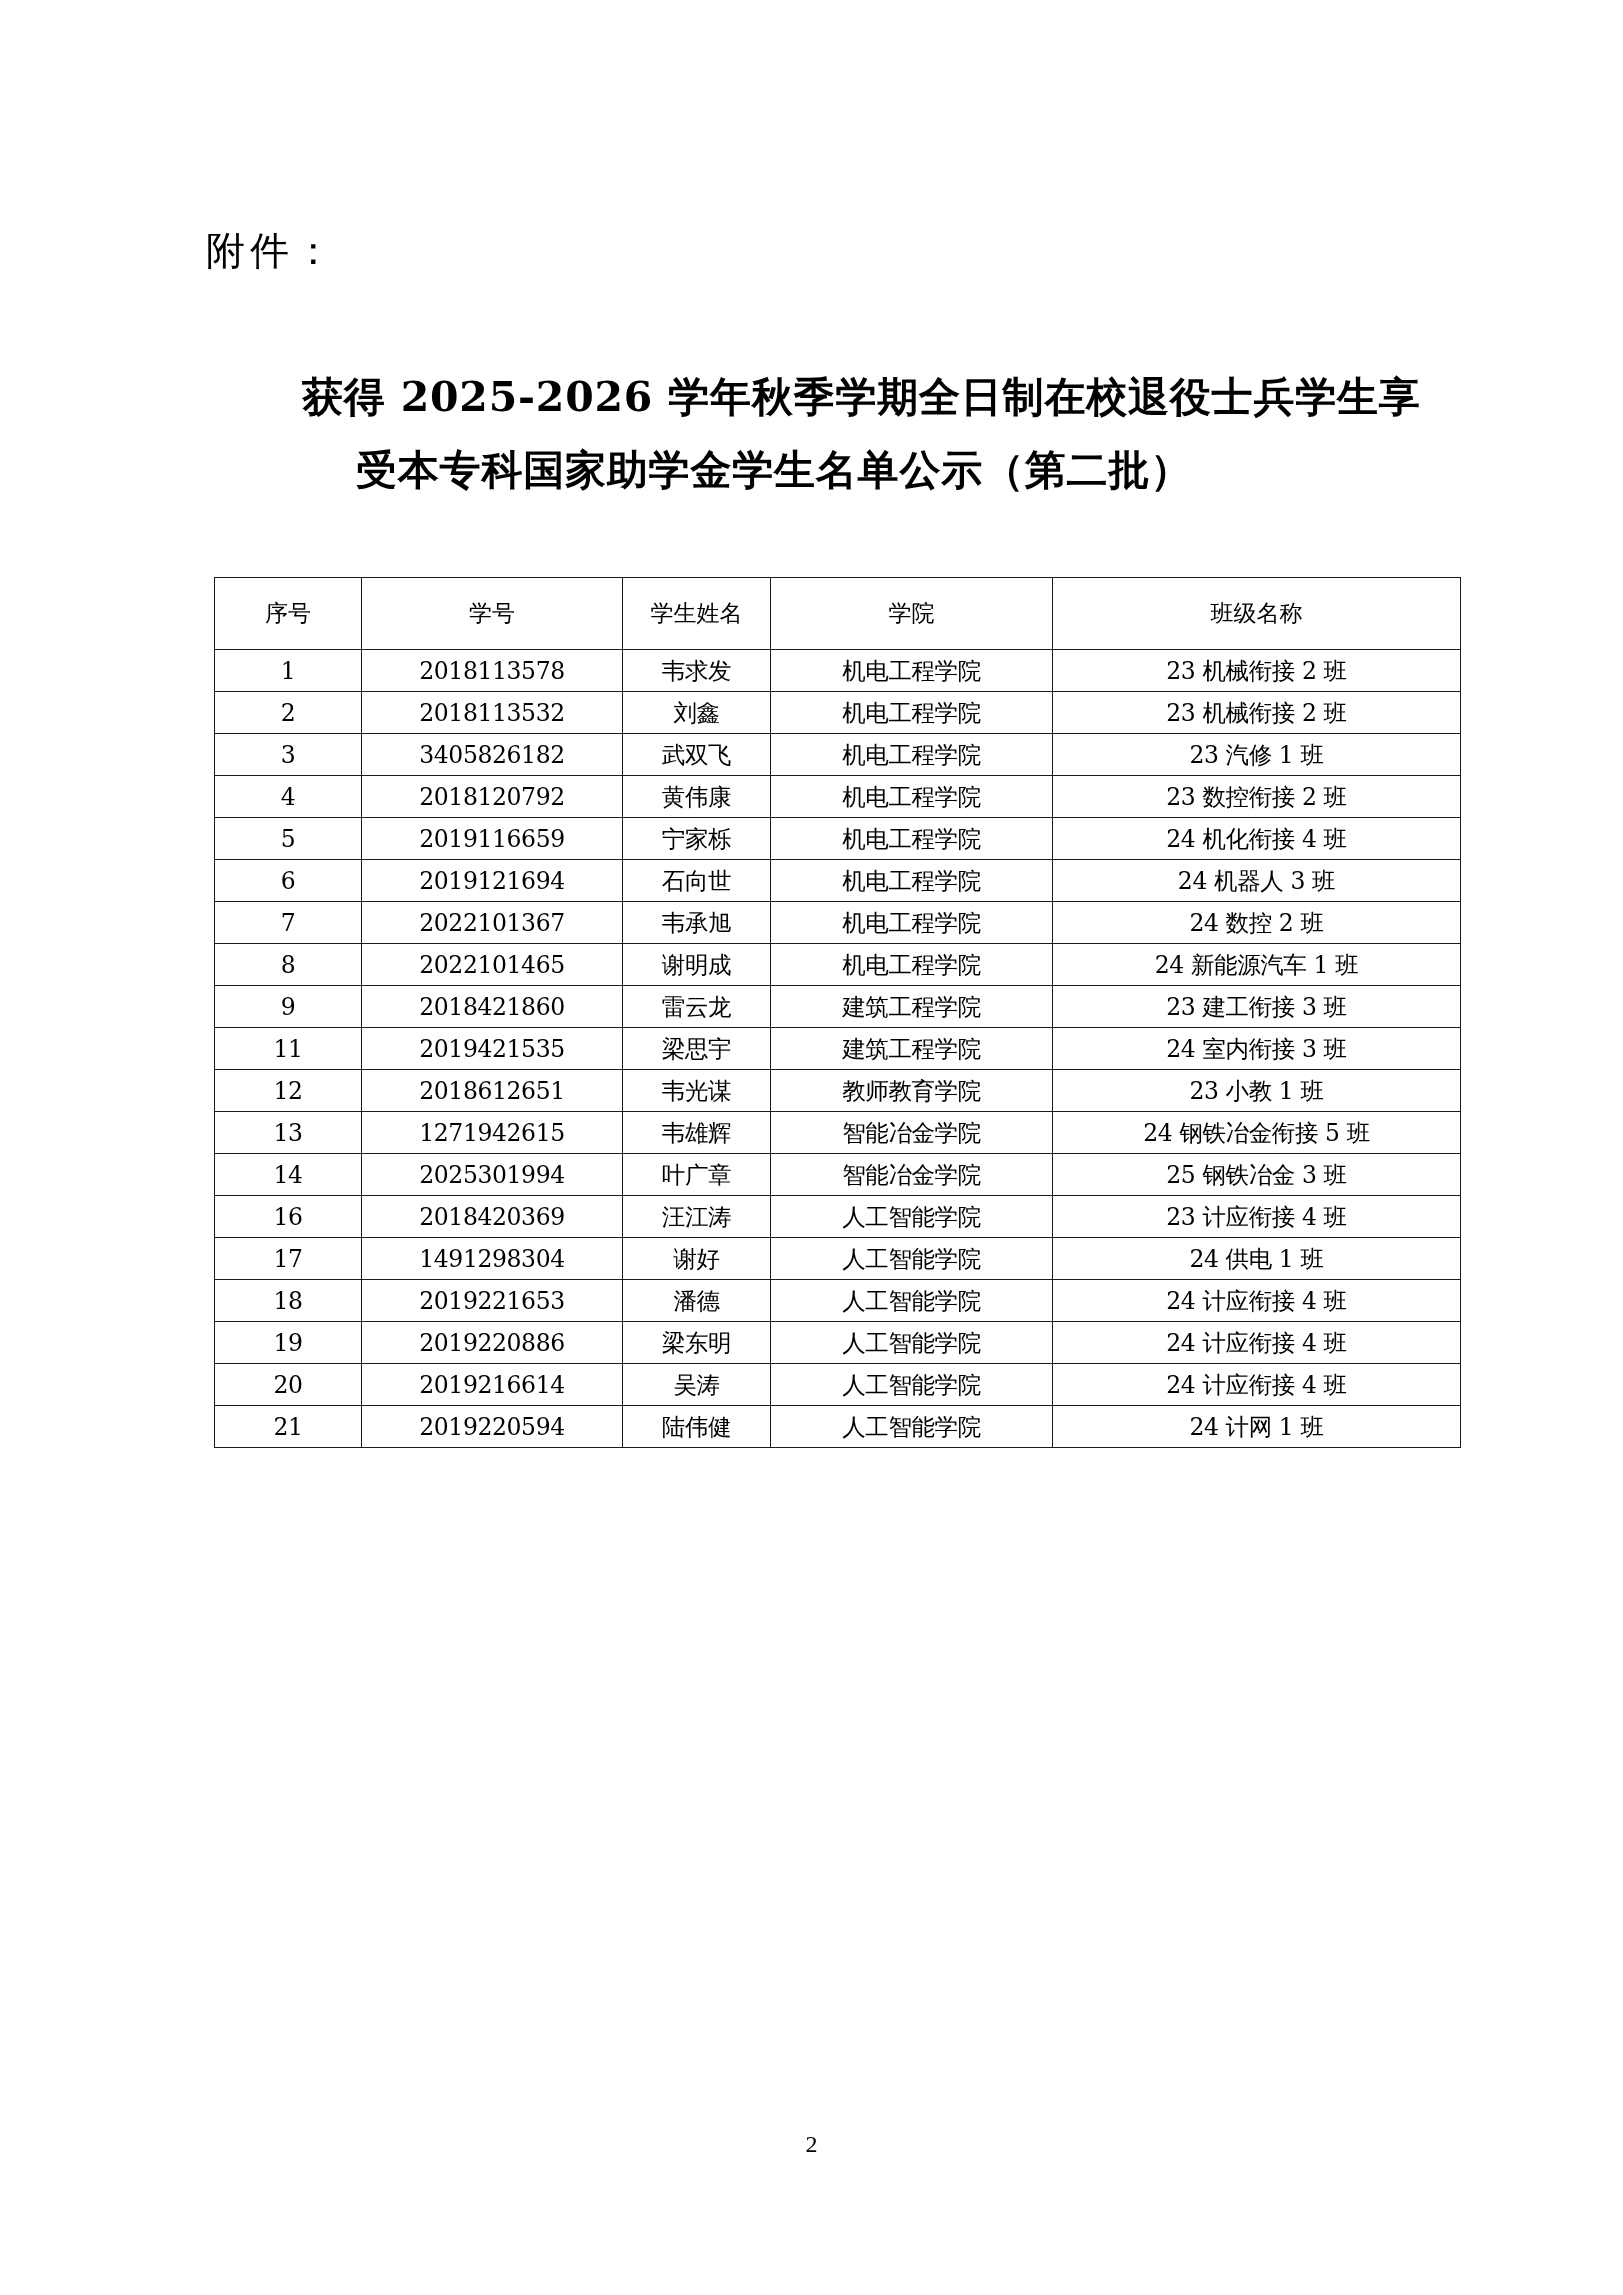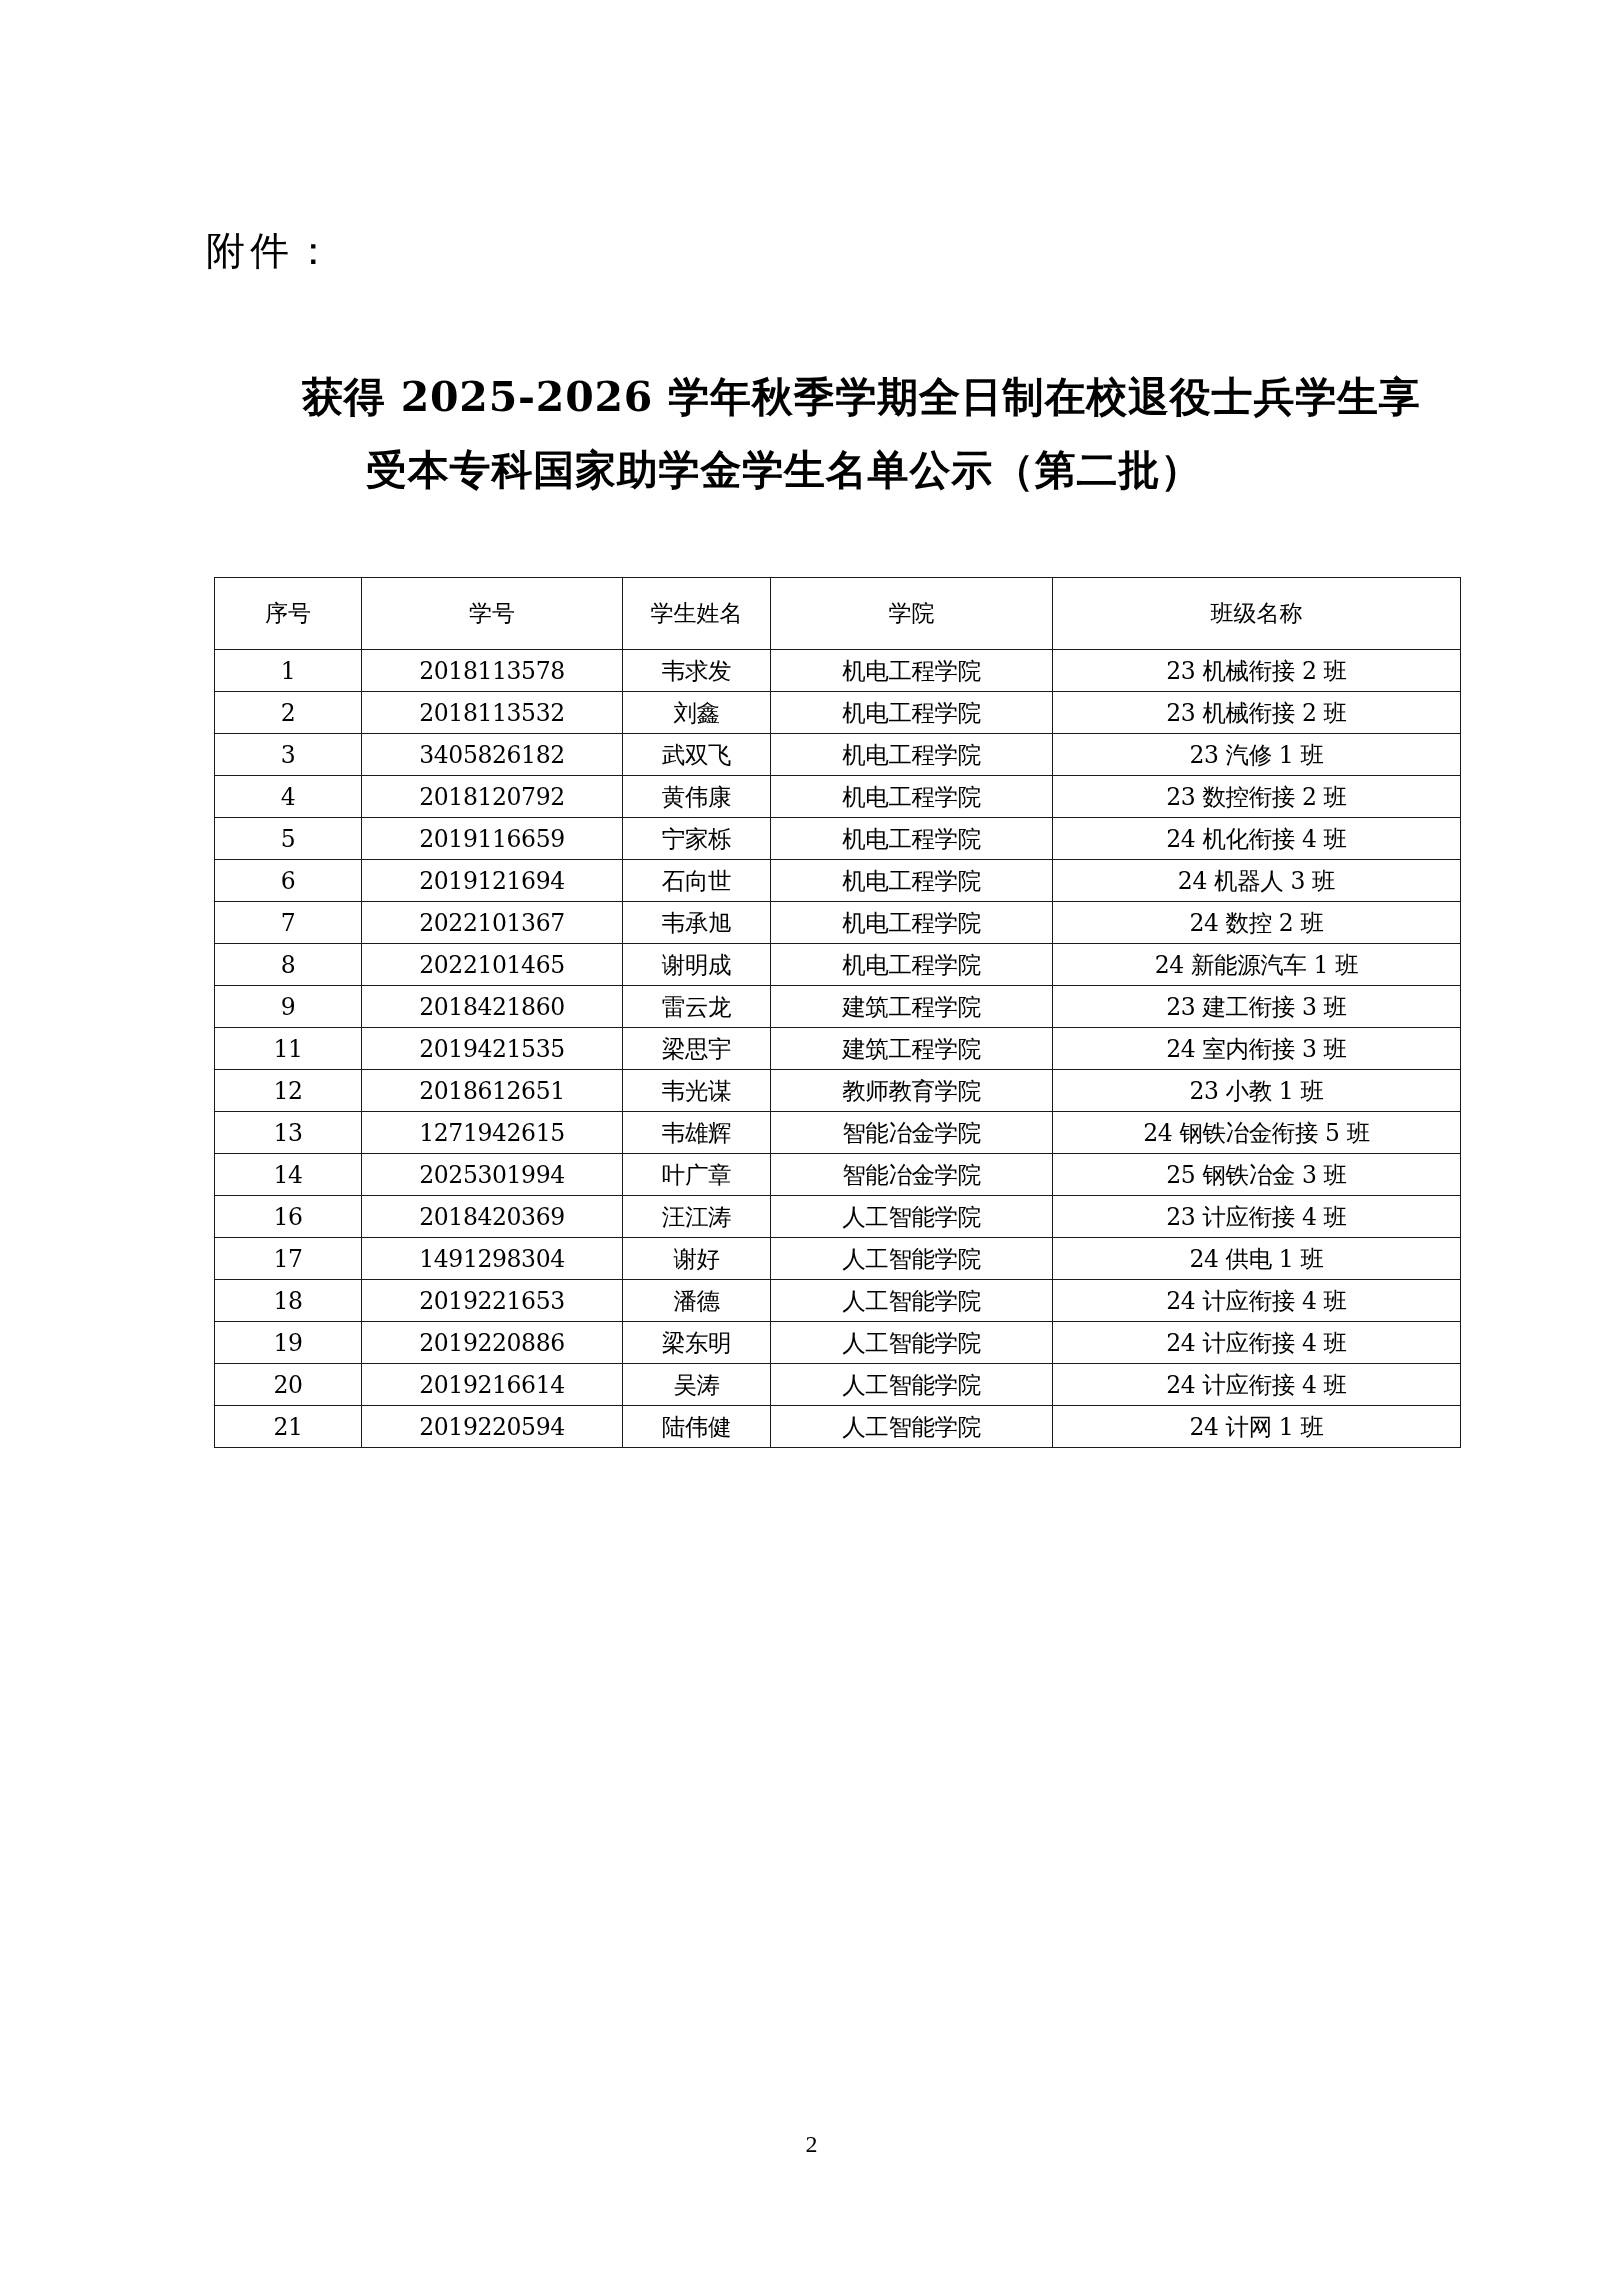--- a/index.html
+++ b/index.html
@@ -29,21 +29,21 @@
   .title {
     position: absolute;
     font-size: 41px;
     font-weight: bold;
     font-family: "DejaVu Serif", serif;
     line-height: 49px;
     white-space: nowrap;
     text-align: right;
   }
   .title-line-1 { left: 302px; top: 373px; letter-spacing: 0.8px; }
-  .title-line-2 { left: 366px; top: 446px; letter-spacing: 0.8px; }
+  .title-line-2 { left: 356px; top: 446px; letter-spacing: 0.8px; }
 
   table.roster {
     position: absolute;
     left: 214px;
     top: 577px;
     width: 1246px;
     border-collapse: collapse;
     table-layout: fixed;
     font-family: "DejaVu Serif", "Liberation Serif", serif;
   }

